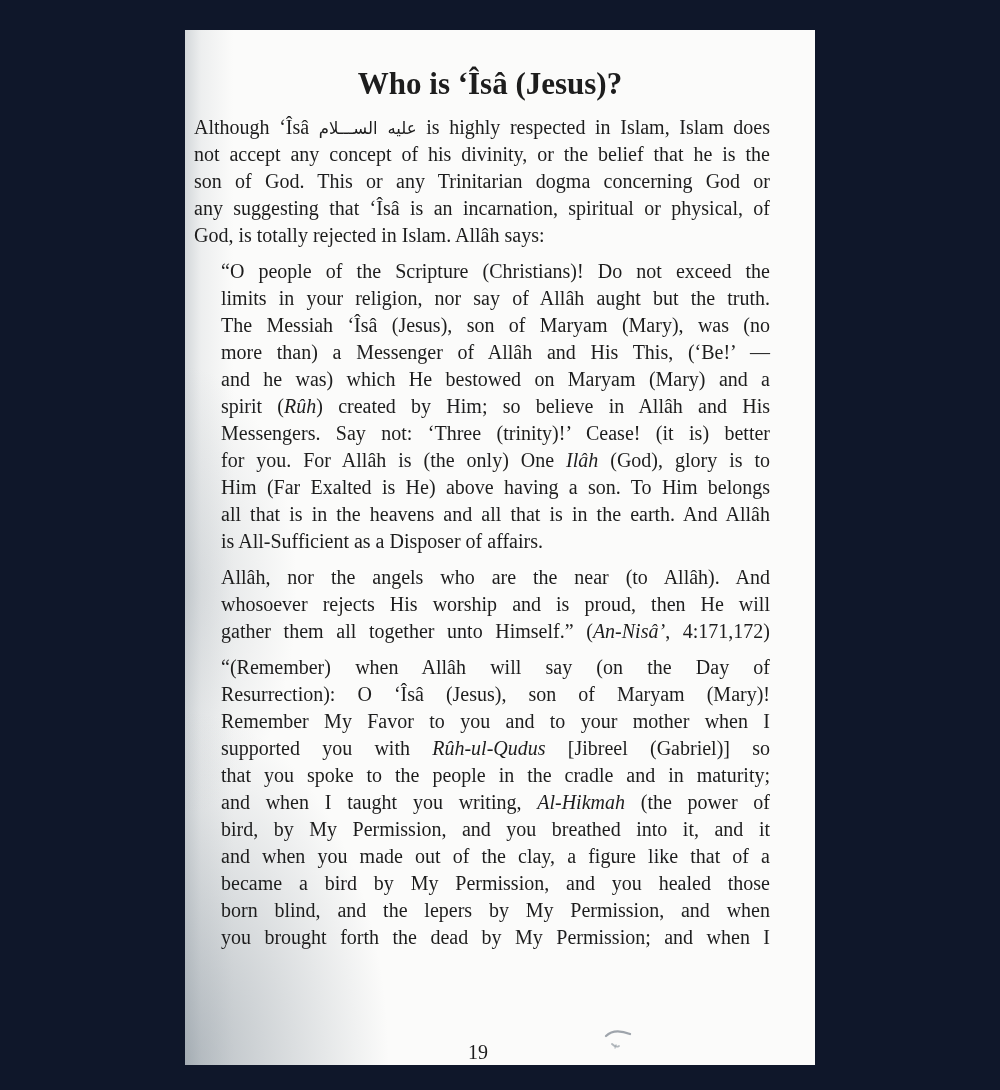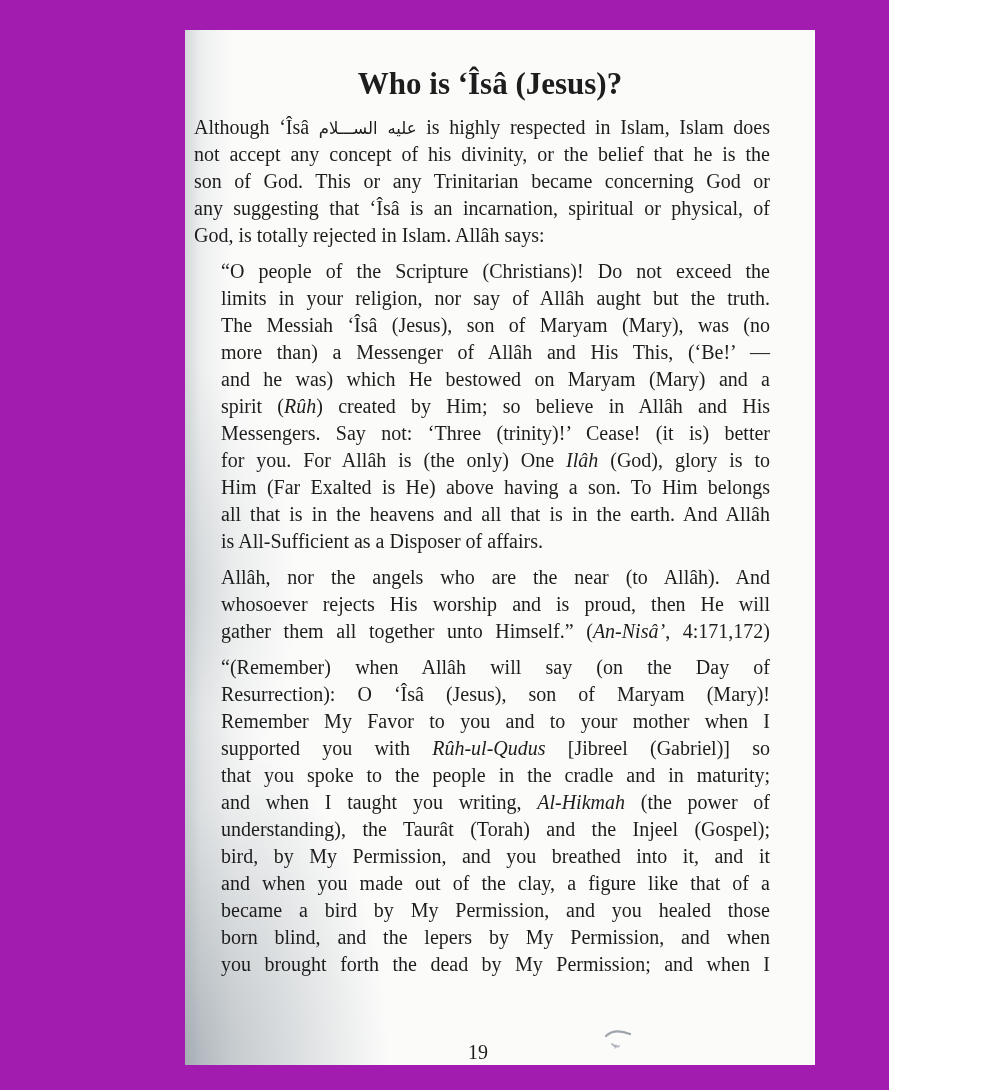--- a/index.html
+++ b/index.html
@@ -1,18 +1,18 @@
 <!DOCTYPE html>
 <html><head>
 <meta charset="utf-8">
 <style>
   html,body{margin:0;padding:0;}
   .stage{
-    position:relative;width:889px;height:1090px;overflow:hidden;
-    background:#a21caf;
+    position:relative;width:1000px;height:1090px;overflow:hidden;
+    background:#0f172a;
     font-family:"Liberation Serif","DejaVu Serif",serif;
   }
   .page{
     position:absolute;left:185px;top:30px;width:630px;height:1035px;
     color:#1d1d1d;
     background:
       radial-gradient(ellipse 300px 520px at 0px 1035px, rgba(125,137,147,0.55), rgba(125,137,147,0) 68%),
       radial-gradient(ellipse 160px 320px at 0px 560px, rgba(150,160,168,0.30), rgba(150,160,168,0) 70%),
       linear-gradient(90deg, rgba(152,162,170,0.40) 0px, rgba(152,162,170,0.14) 16px, rgba(152,162,170,0) 48px),
       #fbfbfa;
@@ -40,21 +40,21 @@
 <body>
 
 <div class="stage">
   <div class="page">
     <div class="content">
       <h1 class="title">Who is ‘Îsâ (Jesus)?</h1>
       <div>
           <div class="para first">
             <div class="line">Although ‘Îsâ <span class="ar">عليه الســـلام</span> is highly respected in Islam, Islam does</div>
             <div class="line">not accept any concept of his divinity, or the belief that he is the</div>
-            <div class="line">son of God. This or any Trinitarian became concerning God or</div>
+            <div class="line">son of God. This or any Trinitarian dogma concerning God or</div>
             <div class="line">any suggesting that ‘Îsâ is an incarnation, spiritual or physical, of</div>
             <div class="line last">God, is totally rejected in Islam. Allâh says:</div>
           </div>
           <div class="para indent">
             <div class="line">“O people of the Scripture (Christians)! Do not exceed the</div>
             <div class="line">limits in your religion, nor say of Allâh aught but the truth.</div>
             <div class="line">The Messiah ‘Îsâ (Jesus), son of Maryam (Mary), was (no</div>
             <div class="line">more than) a Messenger of Allâh and His This, (‘Be!’ —</div>
             <div class="line">and he was) which He bestowed on Maryam (Mary) and a</div>
             <div class="line">spirit (<i>Rûh</i>) created by Him; so believe in Allâh and His</div>
@@ -69,21 +69,20 @@
             <div class="line">whosoever rejects His worship and is proud, then He will</div>
             <div class="line">gather them all together unto Himself.” (<i>An-Nisâ’</i>, 4:171,172)</div>
           </div>
           <div class="para indent">
             <div class="line">“(Remember) when Allâh will say (on the Day of</div>
             <div class="line">Resurrection): O ‘Îsâ (Jesus), son of Maryam (Mary)!</div>
             <div class="line">Remember My Favor to you and to your mother when I</div>
             <div class="line">supported you with <i>Rûh-ul-Qudus</i> [Jibreel (Gabriel)] so</div>
             <div class="line">that you spoke to the people in the cradle and in maturity;</div>
             <div class="line">and when I taught you writing, <i>Al-Hikmah</i> (the power of</div>
-            <div class="line">understanding), the Taurât (Torah) and the Injeel (Gospel);</div>
             <div class="line">bird, by My Permission, and you breathed into it, and it</div>
             <div class="line">and when you made out of the clay, a figure like that of a</div>
             <div class="line">became a bird by My Permission, and you healed those</div>
             <div class="line">born blind, and the lepers by My Permission, and when</div>
             <div class="line">you brought forth the dead by My Permission; and when I</div>
           </div>
         </div>
     </div>
     <div class="footer">
       <span class="pagenum">19</span>

